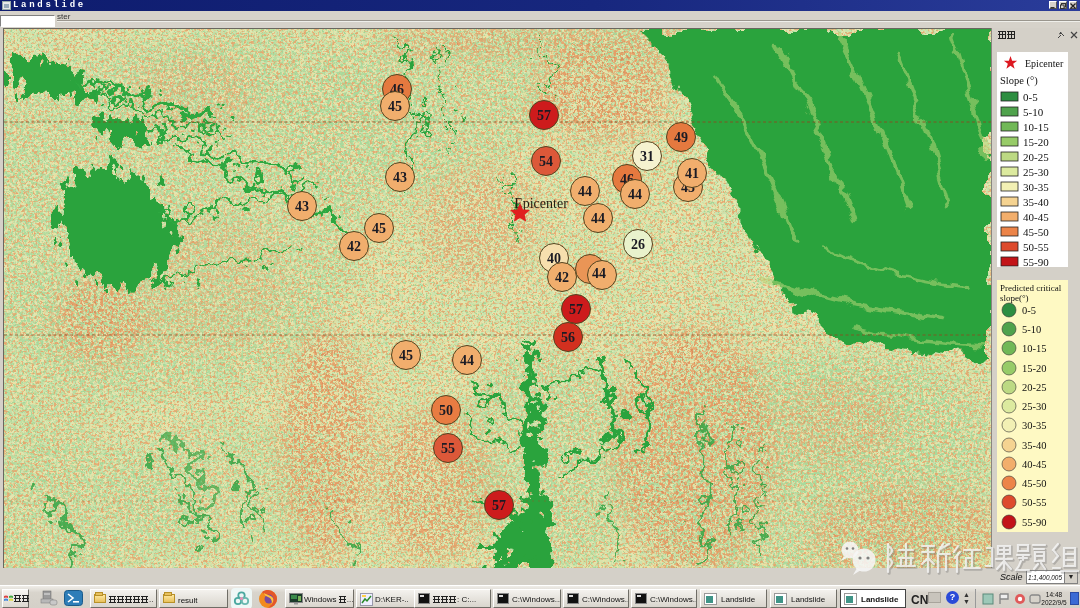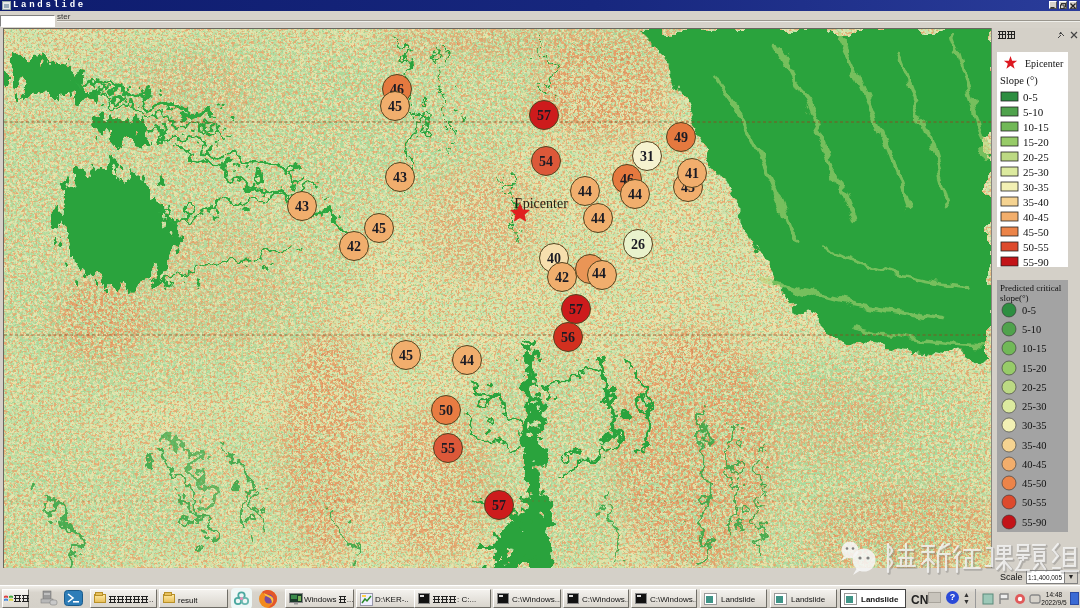--- a/index.html
+++ b/index.html
@@ -17,21 +17,21 @@
     box-sizing:border-box;padding-top:1px;}
   #toolbar{position:absolute;left:0;top:11px;width:1080px;height:17px;background:#d6d2ca;}
   #combo{position:absolute;left:0px;top:4px;width:55px;height:12px;background:#fff;
     border-top:1px solid #808080;border-left:1px solid #808080;border-bottom:1px solid #fff;border-right:1px solid #fff;box-sizing:border-box;}
   #stertext{position:absolute;left:57px;top:1px;font-size:8px;color:#333;}
   #toolline{position:absolute;left:57px;top:9px;width:1023px;height:1px;background:#9a968e;}
   #toolline2{position:absolute;left:57px;top:10px;width:1023px;height:1px;background:#efefea;}
   #mapwrap{position:absolute;left:3px;top:28px;width:988px;height:540px;background:#e6dfa5;
     border-left:1px solid #6a675f;border-top:1px solid #6a675f;box-sizing:border-box;overflow:hidden;}
   #legend{position:absolute;left:991px;top:28px;width:89px;height:540px;background:#d4d0c8;border-left:1px solid #8a867e;box-sizing:border-box;}
-  #statusbar{position:absolute;left:0;top:568px;width:1080px;height:17px;background:#d4d0c8;}
+  #statusbar{position:absolute;left:0;top:568px;width:1080px;height:17px;background:#d4d0c8;font-style:italic;}
   #taskbar{position:absolute;left:0;top:585px;width:1080px;height:23px;
     background:linear-gradient(180deg,#efede8 0%,#d8d4cc 30%,#d4d0c8 100%);border-top:1px solid #fff;box-sizing:border-box;}
   .cjk8{position:absolute;width:8px;height:8px;
     background:
       linear-gradient(#222,#222) 0 0/8px 1px no-repeat,
       linear-gradient(#222,#222) 0 3px/8px 1px no-repeat,
       linear-gradient(#222,#222) 0 7px/8px 1px no-repeat,
       linear-gradient(#222,#222) 1px 0/1px 8px no-repeat,
       linear-gradient(#222,#222) 4px 0/1px 8px no-repeat,
       linear-gradient(#222,#222) 7px 0/1px 8px no-repeat;}
@@ -413,21 +413,21 @@
         <text x="26" y="124">25-30</text>
         <text x="26" y="139">30-35</text>
         <text x="26" y="154">35-40</text>
         <text x="26" y="169">40-45</text>
         <text x="26" y="184">45-50</text>
         <text x="26" y="199">50-55</text>
         <text x="26" y="214">55-90</text>
       </g>
     </svg>
   </div>
-  <div id="lpan2" style="position:absolute;left:5px;top:252px;width:71px;height:252px;background:#a3a3a3;">
+  <div id="lpan2" style="position:absolute;left:5px;top:252px;width:71px;height:252px;background:#fef9c3;">
     <svg width="71" height="252" viewBox="0 0 71 252" font-family="Liberation Serif,serif" fill="#111">
       <text x="3" y="11" font-size="9">Predicted critical</text>
       <text x="3" y="21" font-size="9">slope(°)</text>
       <g stroke="#333" stroke-width="0.6">
         <circle cx="12" cy="30" r="7" fill="#2d8e41"></circle>
         <circle cx="12" cy="49" r="7" fill="#4fa24c"></circle>
         <circle cx="12" cy="68" r="7" fill="#71b857"></circle>
         <circle cx="12" cy="88" r="7" fill="#97cb68"></circle>
         <circle cx="12" cy="107" r="7" fill="#bcd983"></circle>
         <circle cx="12" cy="126" r="7" fill="#dcea9f"></circle>

